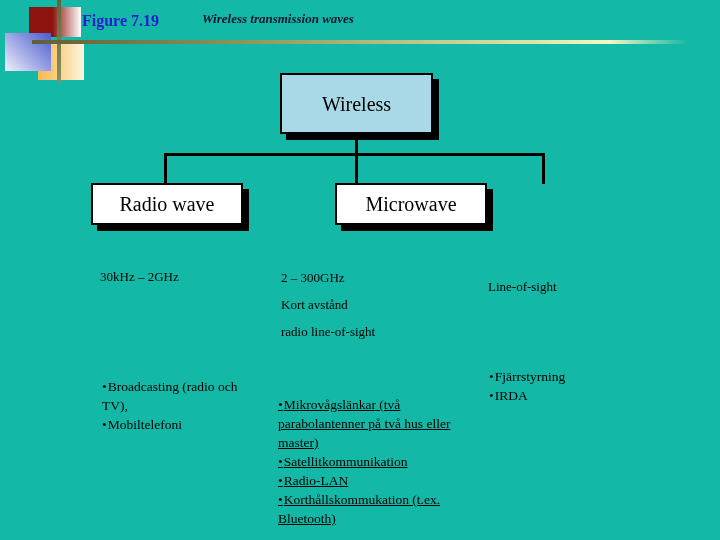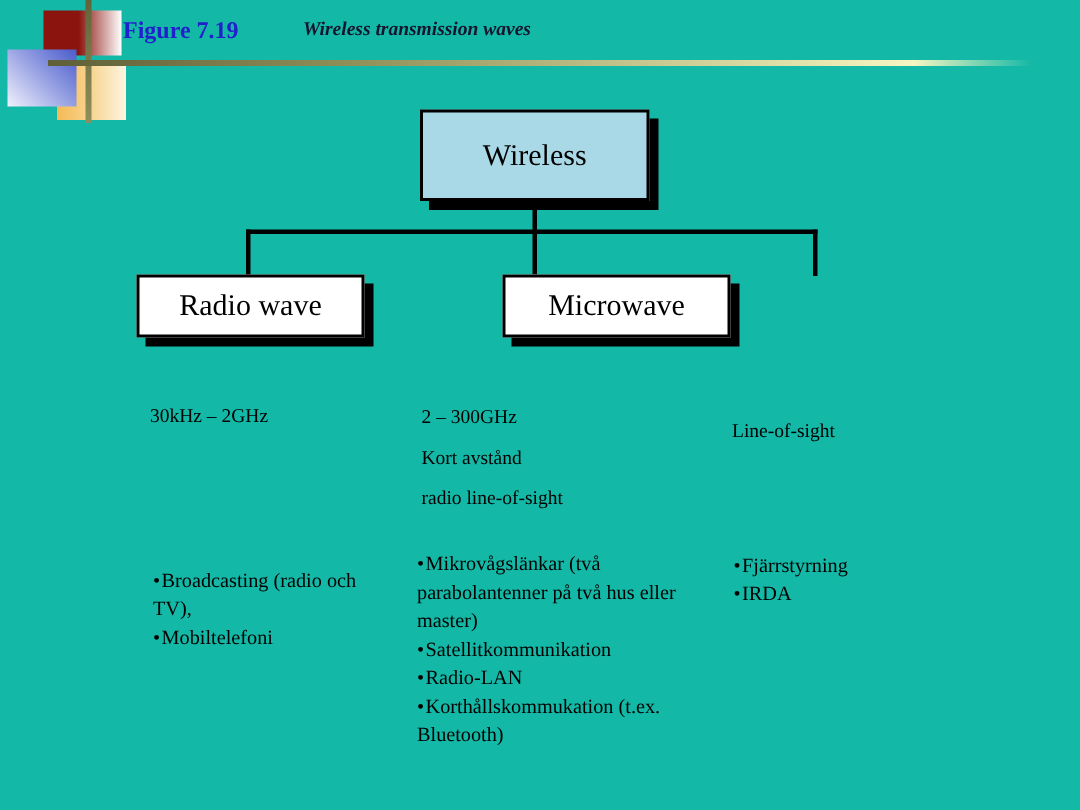--- a/index.html
+++ b/index.html
@@ -47,21 +47,21 @@
   .conn-right-drop { left:542px; top:153px; width:3px;   height:31px; }
 
   
   .col-heading { font-size:13px; white-space:nowrap; }
   .head-radio    { left:100px; top:264px; line-height:26px; }
   .head-micro    { left:281px; top:264px; line-height:27px; }
   .head-infrared { left:488px; top:271px; line-height:31px; }
 
   .col-list { font-size:13.5px; line-height:19px; }
   .list-radio    { left:102px; top:377px; width:148px; }
-  .list-micro    { left:278px; top:366px; width:184px; }
+  .list-micro    { left:278px; top:395px; width:184px;text-decoration:underline; }
   .list-infrared { left:489px; top:367px; width:150px; }
   .bm { margin-right:1px; }
 </style>
 </head>
 <body>
 
 <div class="slide">
 
   <div class="abs orn-red"></div>
   <div class="abs orn-orange"></div>

